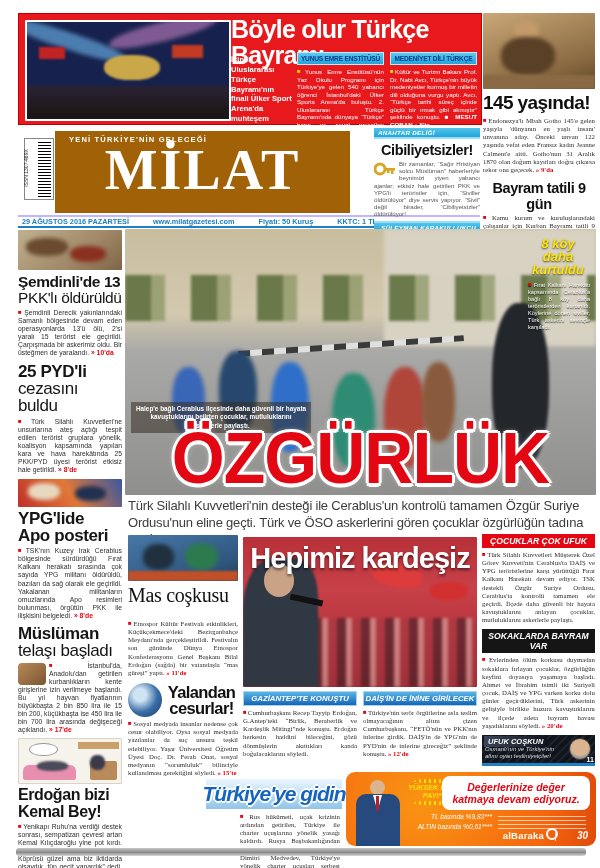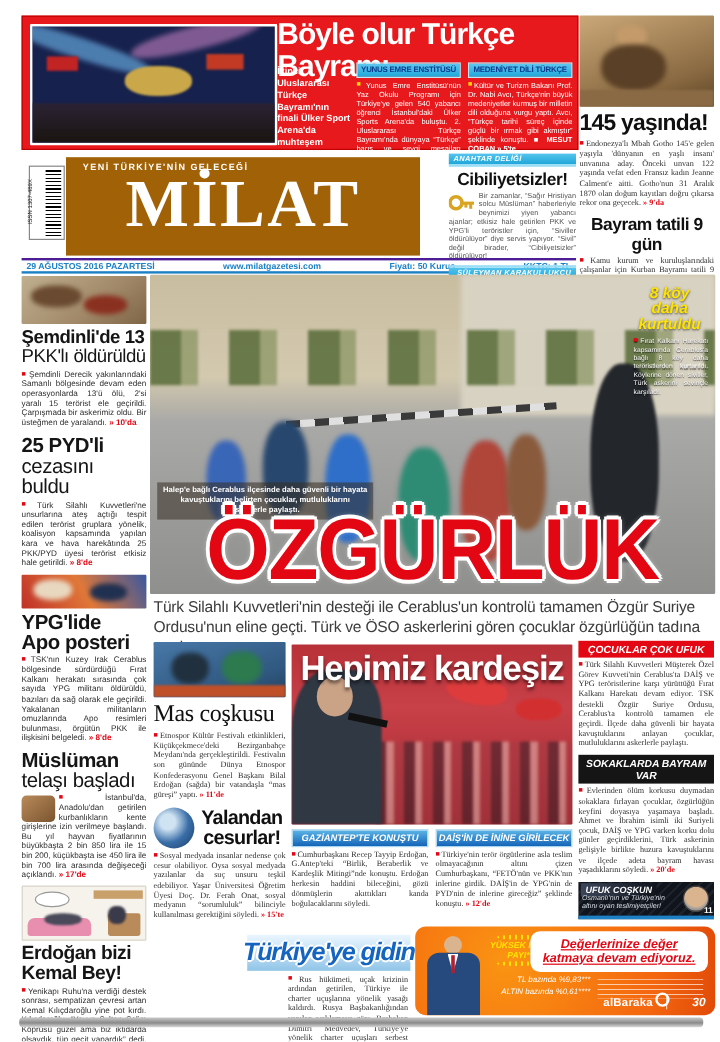--- a/index.html
+++ b/index.html
@@ -34,23 +34,23 @@
   
   #barcode{left:24px;top:138px;width:28px;height:60px;background:#fff;border:1px solid #888;
            }
   #barcode .bars{position:absolute;left:13px;top:2px;width:13px;height:56px;
            background:repeating-linear-gradient(0deg,#000 0 1px,#fff 1px 3px,#000 3px 4px,#fff 4px 6px);}
   #barcode .issn{position:absolute;left:-18px;top:26px;transform:rotate(-90deg);font-size:5px;color:#222;white-space:nowrap;}
   #mast{left:55px;top:131px;width:295px;height:82px;background:#a16207;}
   #tagline{position:absolute;left:14px;top:4px;font-size:7.5px;font-weight:bold;color:#fff;letter-spacing:1.2px;}
   #logo{position:absolute;left:0;top:10px;width:100%;text-align:center;font-family:"Liberation Serif",serif;
         font-size:56px;font-weight:bold;color:#fff;letter-spacing:2px;line-height:1.05;}
-  #infobar{left:18px;top:215px;width:462px;height:13px;border-top:2px solid #4c1d95;border-bottom:2px solid #1c80c5;
-           display:flex;align-items:center;justify-content:space-between;padding:0 4px;box-sizing:border-box;
-           font-size:7.3px;font-weight:bold;color:#1c80c5;}
+  #infobar{left:18px;top:215px;width:462px;height:13px;border-top:2px solid #c4b5fd;border-bottom:2px solid #1c80c5;
+           display:flex;align-items:center;padding:0 4px;box-sizing:border-box;
+           font-size:7.3px;font-weight:bold;color:#1c80c5;gap:24px;}
   
   #keyhole{left:374px;top:128px;width:106px;height:100px;}
   .cyanbar{background:linear-gradient(180deg,#54c4ec,#1fa6d9);color:#fff;font-style:italic;font-weight:bold;
            font-size:6.2px;padding:1px 4px;letter-spacing:0.3px;border-bottom:2px double #9adef5;}
   #key-title{font-size:14.5px;font-weight:900;color:#101010;text-align:center;margin:3px 0 2px 0;letter-spacing:-0.4px;}
   #key-body{font-size:6.1px;line-height:1.18;color:#555;text-align:justify;}
   #key-icon{float:left;margin:2px 3px 0 0;}
   #key-author{margin-top:3px;text-align:right;}
   
   #main-photo{left:125px;top:229px;width:471px;height:266px;
@@ -67,21 +67,21 @@
   #deck{left:128px;top:498px;width:468px;font-size:13px;color:#3c3c3c;line-height:1.28;letter-spacing:-0.2px;}
   
   #col-left{left:18px;top:230px;width:104px;}
   #war-photo{height:40px;background:linear-gradient(140deg,#c0b090,#a08868 60%,#7d6546);margin-bottom:4px;}
   #ypg-photo{height:28px;background:linear-gradient(60deg,#c03028,#e07838 50%,#3858a0);margin:2px 0 3px 0;}
   #cartoon{height:44px;background:#f6f3ec;border:1px solid #d8d4c8;margin:3px 0 3px 0;}
   .ram{float:left;width:28px;height:22px;background:linear-gradient(140deg,#b98a5a,#7a5530);border-radius:4px;margin:1px 3px 1px 0;}
   
   #col-mid{left:128px;top:535px;width:110px;}
   #mas-photo{height:46px;background:linear-gradient(160deg,#4878a8,#305880 70%,#23415e);margin-bottom:3px;}
-  #mas-title{font-family:"Liberation Serif",serif;font-size:20px;font-weight:400;color:#101010;margin:0 0 3px 0;letter-spacing:-0.3px;}
+  #mas-title{font-family:"Liberation Serif",serif;font-size:20px;font-weight:400;color:#101010;margin:0 0 13px 0;letter-spacing:-0.3px;}
   #yalan{display:flex;gap:3px;margin:6px 0 3px 0;align-items:center;}
   #yalan-img{width:34px;height:34px;border-radius:50%;flex:0 0 34px;
      background:radial-gradient(circle at 35% 35%,#cfe3f2 0 20%,#3a6ea8 55%,#1c3c66 100%);}
   #yalan-title{font-size:16.5px;font-weight:900;color:#101010;line-height:0.98;letter-spacing:-0.6px;text-align:center;flex:1;}
   
   #kardesiz{left:243px;top:537px;width:234px;}
   #rally-photo{position:relative;height:150px;overflow:hidden;
      background:linear-gradient(180deg,#b83038 0%,#c84048 35%,#a02830 100%);}
   #kardes-headline{position:absolute;left:0;top:5px;width:100%;text-align:center;color:#fff;
      font-size:29px;font-weight:900;letter-spacing:-1px;text-shadow:0 2px 3px rgba(0,0,0,.55);}
@@ -113,21 +113,21 @@
   #ad-man{position:absolute;left:6px;top:8px;width:52px;height:66px;}
   #ad-man .head{position:absolute;left:18px;top:0;width:15px;height:15px;border-radius:50%;background:#d9b48f;}
   #ad-man .suit{position:absolute;left:4px;top:14px;width:44px;height:52px;border-radius:10px 10px 0 0;background:#274a7e;}
   #ad-man .shirt{position:absolute;left:21px;top:15px;width:9px;height:16px;background:#fff;clip-path:polygon(0 0,100% 0,50% 100%);}
   #ad-man .tie{position:absolute;left:24px;top:16px;width:3px;height:15px;background:#b02030;}
   #ad-badge{position:absolute;left:60px;top:6px;width:52px;text-align:center;color:#ffe400;
      font-size:7.2px;font-weight:900;font-style:italic;line-height:1.1;}
   .rays{height:4px;margin:1px 8px;background:repeating-linear-gradient(90deg,#ffe400 0 2px,transparent 2px 5px);border-radius:50%;}
   #ad-headline{position:absolute;left:96px;top:4px;width:148px;height:34px;background:#fff;border-radius:8px;
      display:flex;align-items:center;justify-content:center;text-align:center;
-     color:#e30613;font-size:10.5px;font-weight:900;font-style:italic;line-height:1.15;padding:0 6px;box-sizing:border-box;text-decoration:underline;}
+     color:#e30613;font-size:10.5px;font-weight:900;font-style:italic;line-height:1.15;padding:0 6px;box-sizing:border-box;}
   #ad-rates{position:absolute;left:60px;top:40px;width:86px;color:#fff;font-size:6.6px;font-style:italic;line-height:1.5;text-align:right;}
   #ad-disclaimer{position:absolute;left:152px;top:44px;width:88px;height:16px;
      background:repeating-linear-gradient(180deg,rgba(255,255,255,.65) 0 1px,transparent 1px 4px);}
   #ad-brand{position:absolute;right:38px;bottom:5px;color:#fff;font-size:9.5px;font-weight:bold;letter-spacing:0.2px;}
   #ad-brand .ring{display:inline-block;width:8px;height:8px;border:2px solid #fff;border-radius:50%;vertical-align:-1px;margin-left:2px;}
   #ad-anniv{position:absolute;right:8px;bottom:5px;color:#fff;font-size:10px;font-weight:bold;font-style:italic;
      border-left:1px solid rgba(255,255,255,.7);padding-left:21px;}
   #bottom-strip{left:16px;top:848px;width:570px;height:8px;background:linear-gradient(180deg,#c8c8c8,#8a8a8a 55%,#d8d8d8);border-radius:3px;}
   .soldier-row{position:absolute;left:0;top:46px;width:100%;height:46px;filter:blur(1.5px);
      background:repeating-linear-gradient(90deg,rgba(94,112,62,.9) 0 26px,rgba(128,142,88,.65) 26px 40px,rgba(210,205,188,.15) 40px 66px);}

